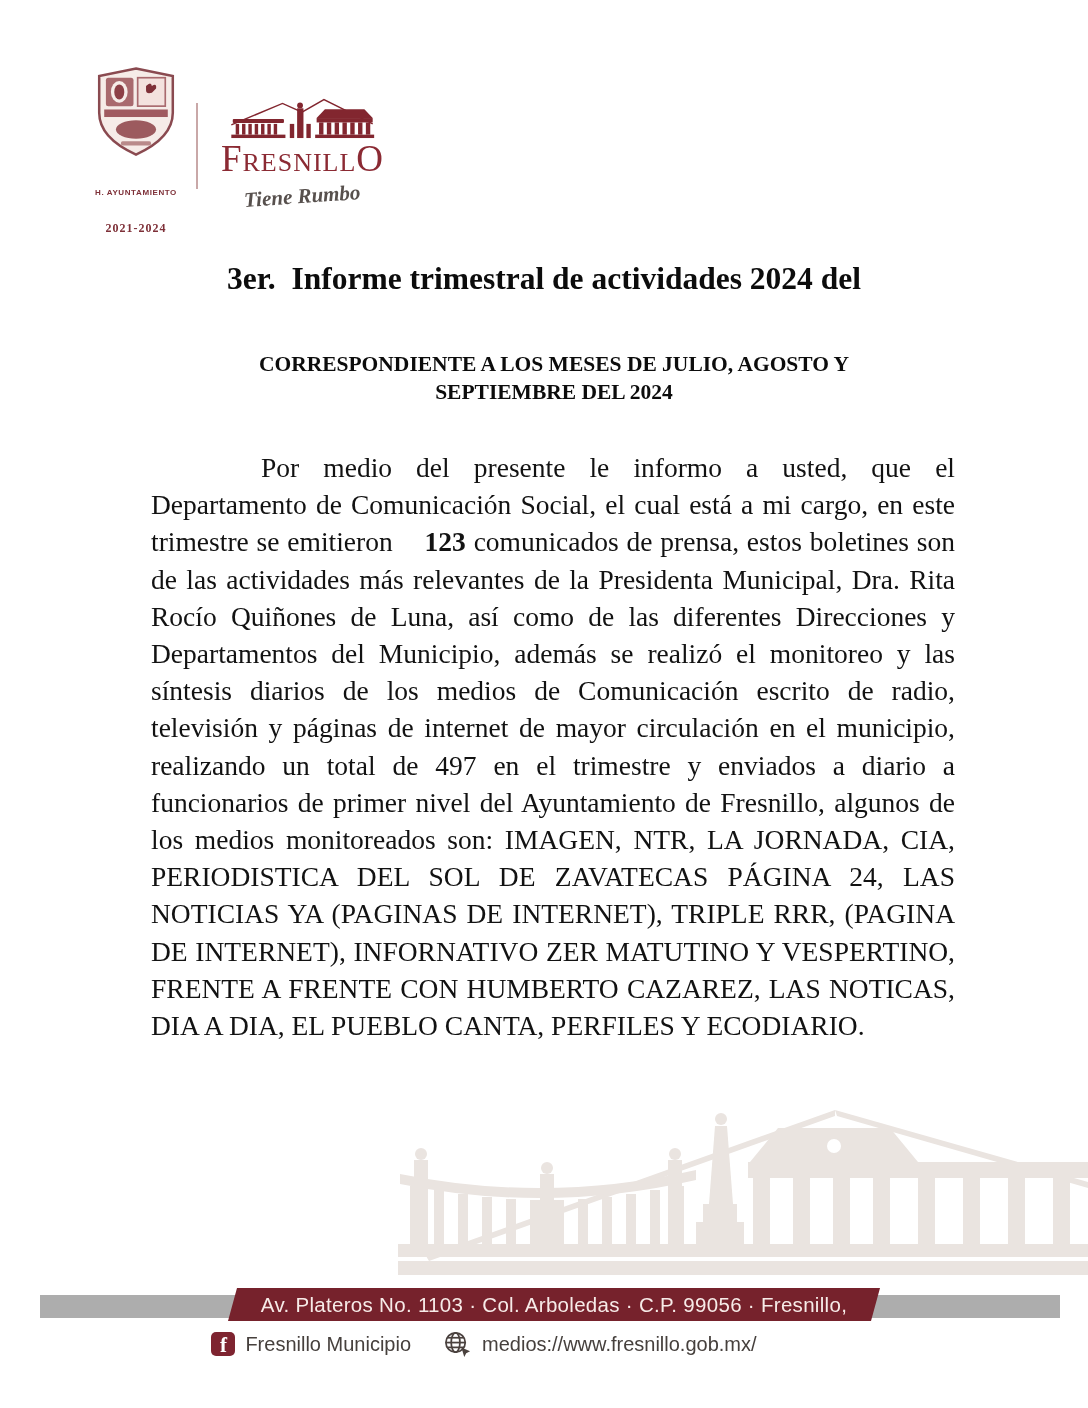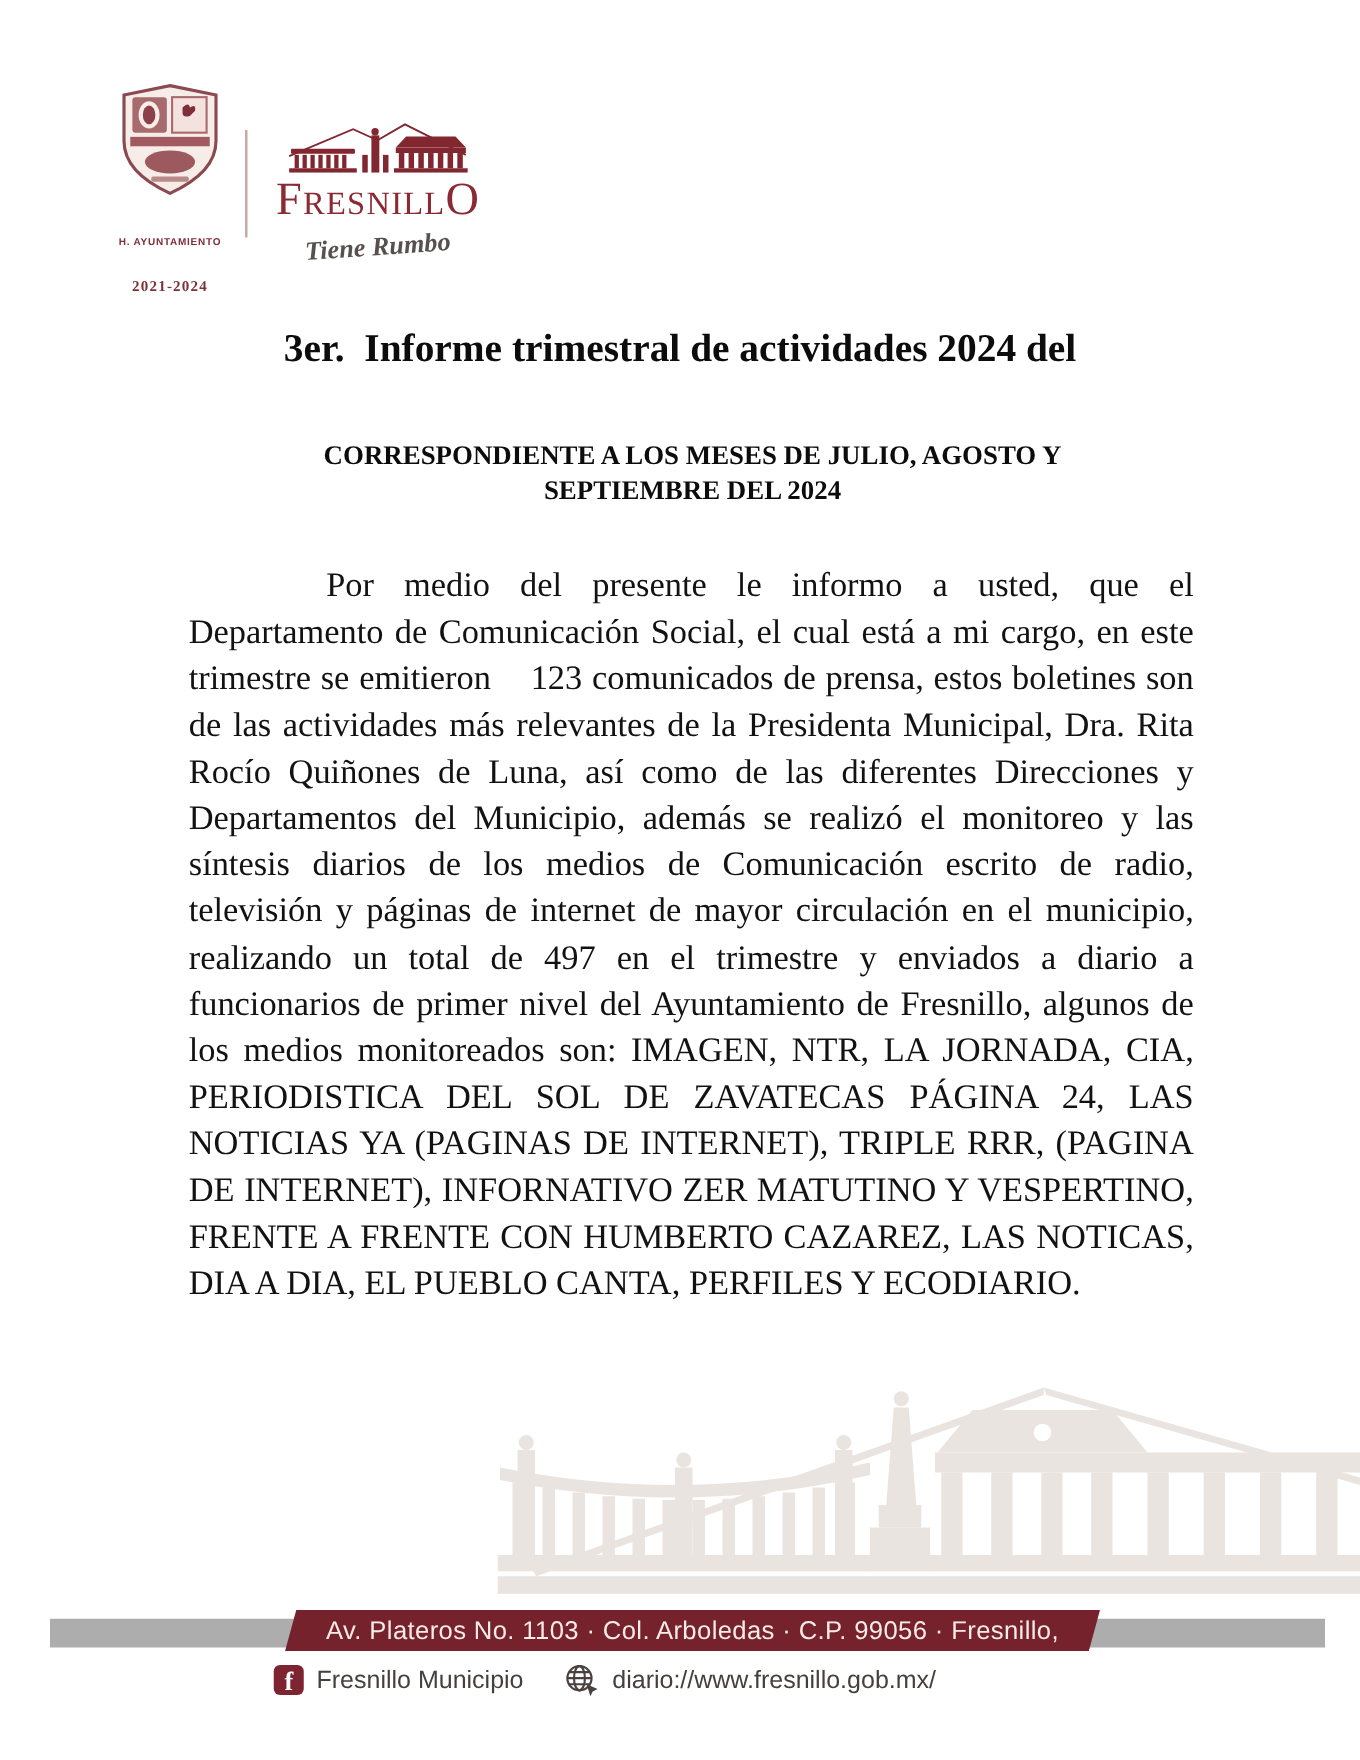--- a/index.html
+++ b/index.html
@@ -30,21 +30,21 @@
   .title { position:absolute; top:257px; left:0; width:100%; text-align:center;
            font-weight:bold; font-size:31.5px; line-height:43px; color:#0c0c0c; }
   .title span { white-space:pre-wrap; }
   .subtitle { position:absolute; top:350px; left:0; width:100%; text-align:center;
               font-weight:bold; font-size:21.5px; line-height:28px; color:#0c0c0c;padding-left:20px; }
 
   
   .bodytext { position:absolute; left:151px; top:449px; width:804px;
               text-align:justify; text-indent:110px;
               font-size:27.5px; line-height:37.2px; color:#121212; }
-  .bodytext b { font-weight:normal;margin-left:24px; }
+  .bodytext b { font-weight:bold;margin-left:24px; }
 
   
   .watermark { position:absolute; left:398px; top:1104px; width:690px; height:190px; }
   .watermark svg { width:100%; height:100%; }
 
   
   .band { position:absolute; left:40px; top:1295px; width:1020px; height:23px; background:#adadad; }
   .banner { position:absolute; left:228px; top:1288px; width:652px; height:33px;
             background:#76222c; clip-path:polygon(9px 0, 100% 0, calc(100% - 9px) 100%, 0 100%);
             color:#f7ebe8; font-family:"Liberation Sans", sans-serif;
@@ -192,16 +192,16 @@
         <g fill="none" stroke="#4a413e" stroke-width="1.8">
           <circle cx="13" cy="13" r="10"></circle>
           <ellipse cx="13" cy="13" rx="4.5" ry="10"></ellipse>
           <line x1="3" y1="13" x2="23" y2="13"></line>
           <line x1="4.5" y1="8" x2="21.5" y2="8"></line>
           <line x1="4.5" y1="18" x2="21.5" y2="18"></line>
         </g>
         <path d="M19 18 l9 4 -4 2 -2 4 z" fill="#4a413e"></path>
       </svg>
     </span>
-    <span>diario://www.fresnillo.gob.mx/</span>
+    <span>medios://www.fresnillo.gob.mx/</span>
   </div>
 
 </div>
 
 </body></html>

